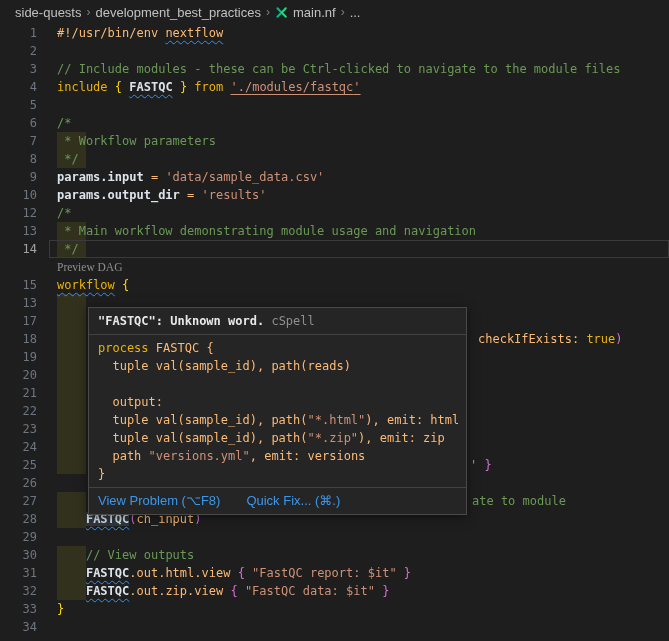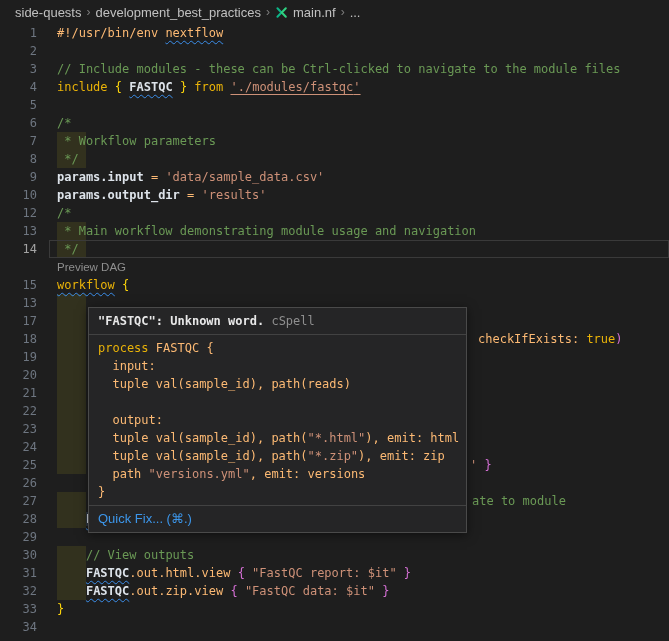--- a/index.html
+++ b/index.html
@@ -27,21 +27,21 @@
   .lc.band::before{
     content:"";position:absolute;left:0;top:0;width:29px;height:18px;
     background:#32311e;z-index:0;
   }
   .lc>span{position:relative;z-index:1;}
   .row.active .ln{color:#a3a3a3;}
   .row.active .lc::after{
     content:"";position:absolute;left:-8px;right:0;top:0;bottom:0;
     border:1px solid #3a3a3a;pointer-events:none;box-sizing:border-box;
   }
-  .codelens-row{font-family:Liberation Sans, sans-serif;}
+  .codelens-row{font-family:Liberation Serif, serif;}
   .codelens{
     margin-left:57px;color:#8f8f8f;font-size:11.5px;cursor:pointer;
   }
   
   .txt{color:#fdba74;}
   .cmt{color:#6a9955;}
   .kw{color:#eab308;}
   .str{color:#ce9178;}
   .b1{color:#ffd70b;}
   .b2{color:#d670d6;}
@@ -239,25 +239,25 @@
     <div class="row">
       <div class="ln">34</div>
       <div class="lc"></div>
     </div>
   </div>
 
 <div class="hover">
   <div class="hover-header"><span class="hdr">"FASTQC": Unknown word.</span><span class="dim"> </span><span class="dim">cSpell</span></div>
   <div class="hover-code" id="hoverCode">
       <div class="hcl"><span class="kw">process</span><span class="txt"> FASTQC {</span></div>
-      <div class="hcl"><span class="txt">  input:</span></div>
       <div class="hcl"><span class="txt">  tuple val(sample_id), path(reads)</span></div>
       <div class="hcl">&nbsp;</div>
       <div class="hcl"><span class="txt">  output:</span></div>
       <div class="hcl"><span class="txt">  tuple val(sample_id), path(</span><span class="str">"*.html"</span><span class="txt">), emit: html</span></div>
       <div class="hcl"><span class="txt">  tuple val(sample_id), path(</span><span class="str">"*.zip"</span><span class="txt">), emit: zip</span></div>
       <div class="hcl"><span class="txt">  path </span><span class="str">"versions.yml"</span><span class="txt">, emit: versions</span></div>
       <div class="hcl"><span class="txt">}</span></div>
     </div>
   <div class="hover-actions">
+    <span class="action">View Problem (⌥F8)</span>
     <span class="action">Quick Fix... (⌘.)</span>
   </div>
 </div>
 
 </body></html>

